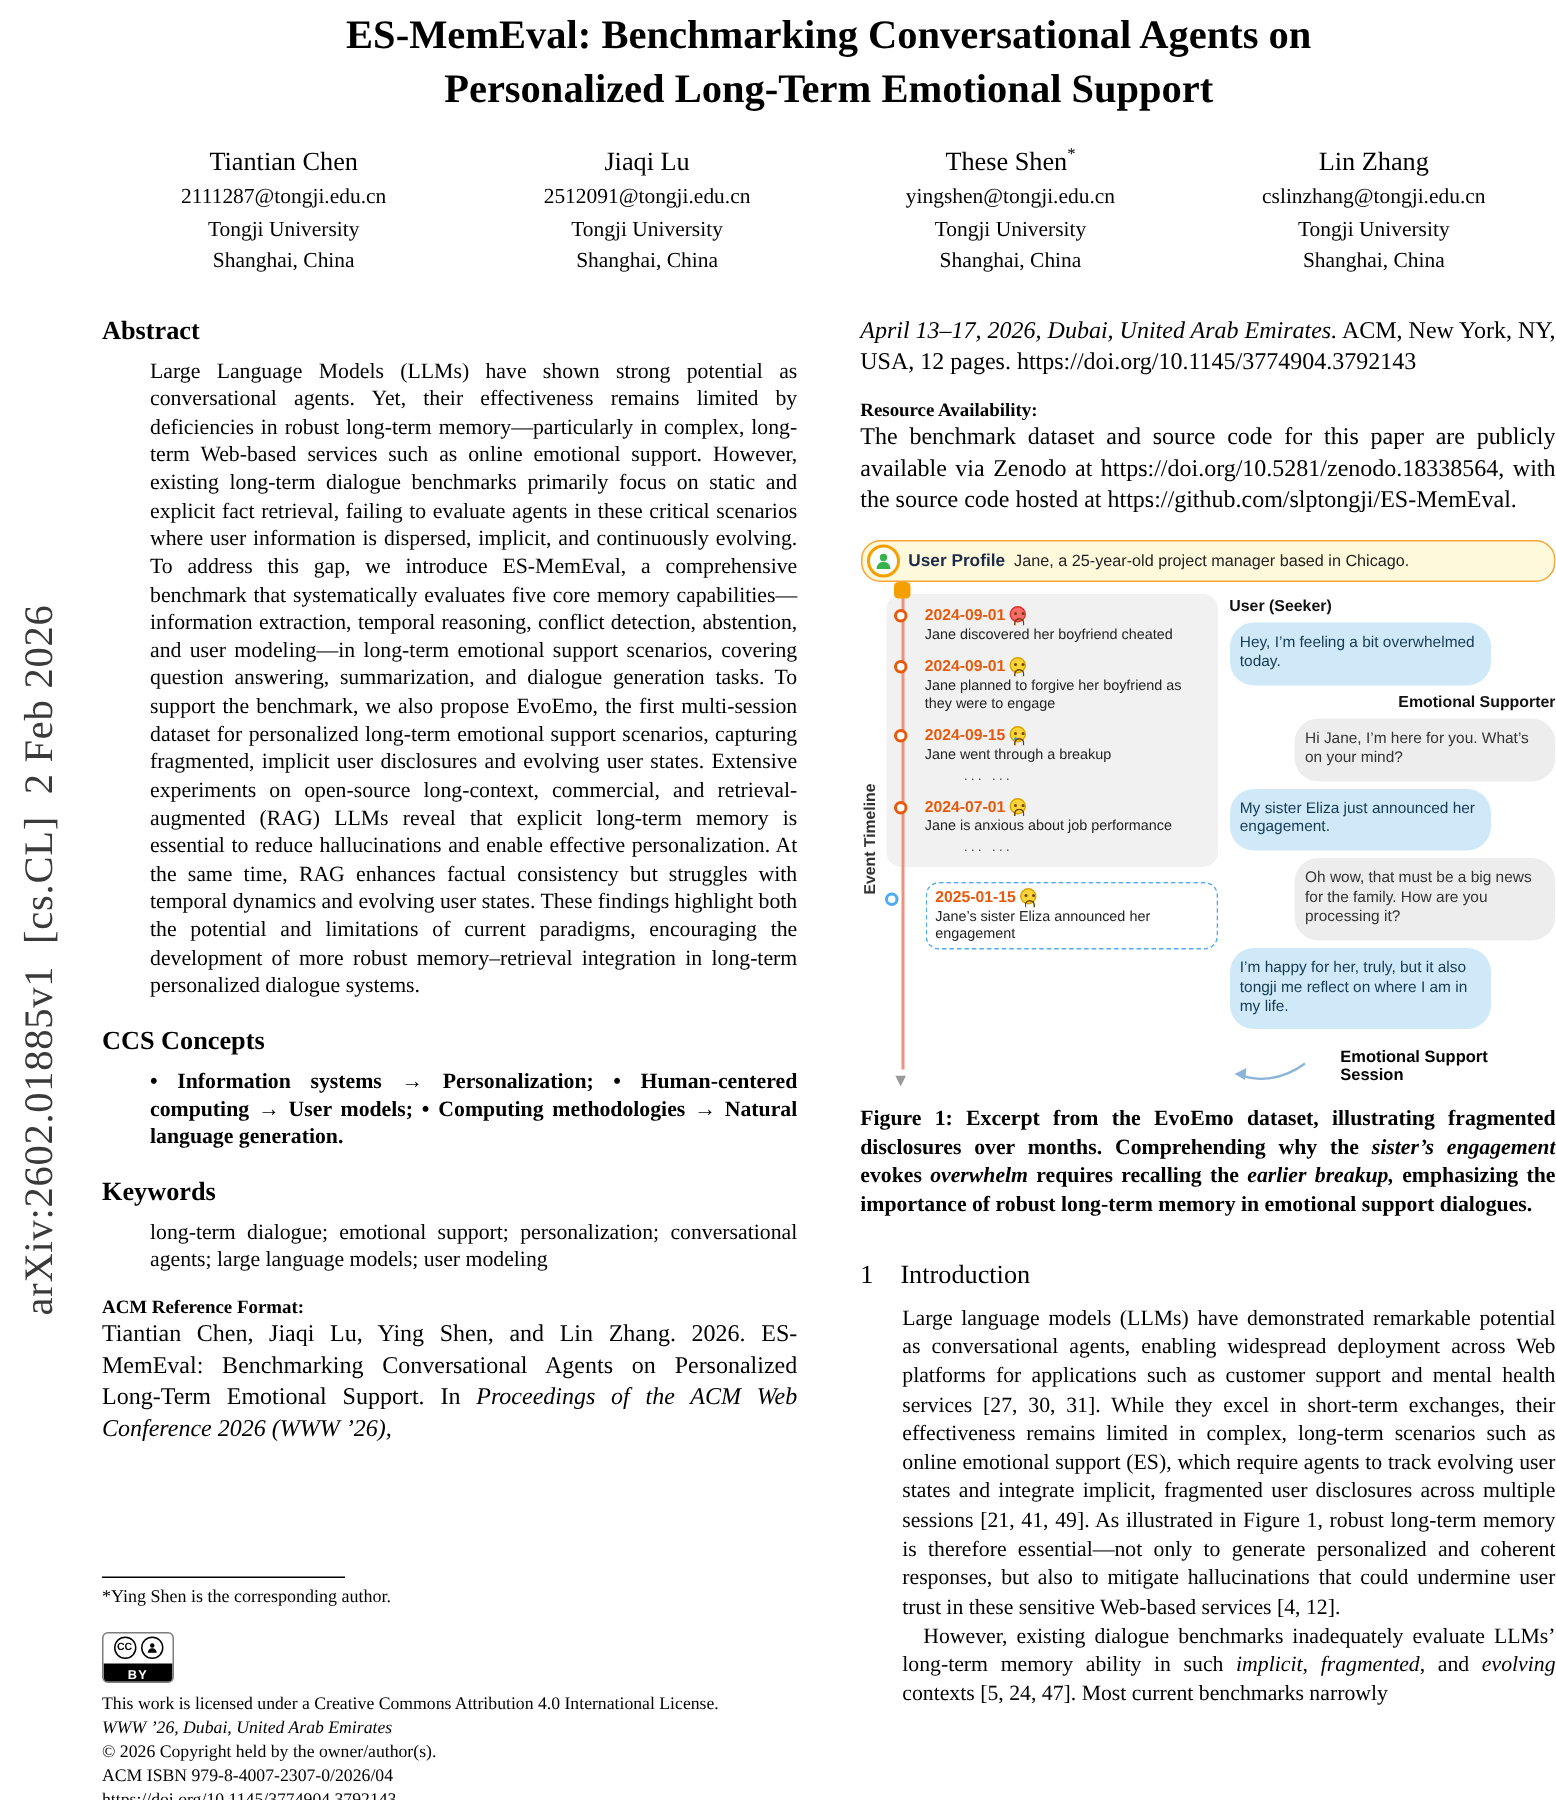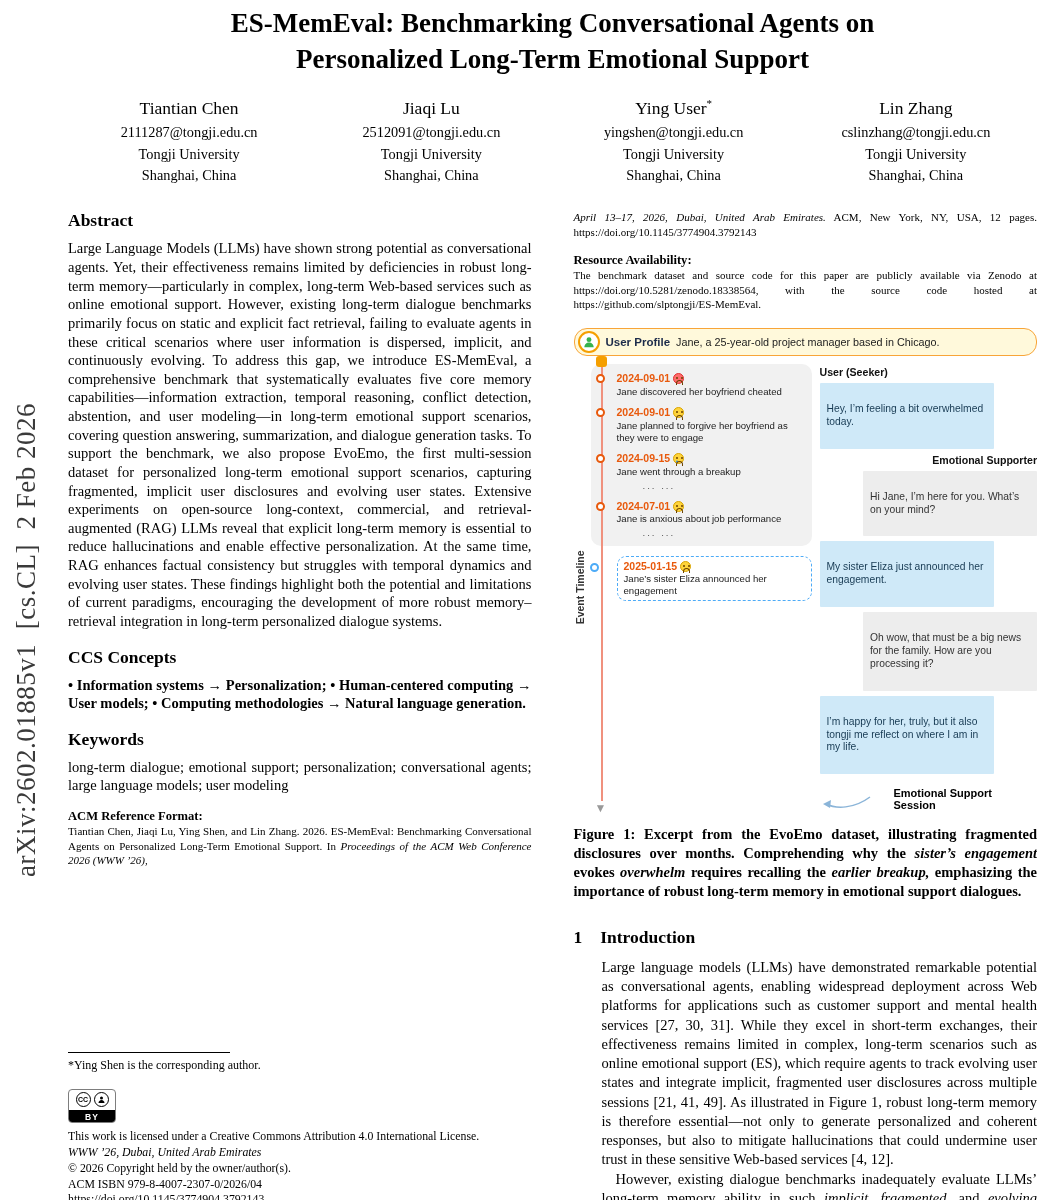--- a/index.html
+++ b/index.html
@@ -27,23 +27,23 @@
   .a-name { font-size:17.5px; margin-bottom:3px; }
   .a-name sup { font-size:11px; }
   .a-line { font-size:14.3px; line-height:1.5; }
 
   
   .cols { display:flex; gap:42px; margin-top:24px; }
   .col { width:463.5px; }
   .col.left { position:relative; height:1000px; }
   h2.sec { font-size:17.5px; font-weight:bold; margin:16px 0 8px; }
   h2.sec.first { margin-top:0; }
-  .body-p { font-size:14.5px; line-height:1.285; text-align:justify; hyphens:auto; }
+  .body-p { font-size:14.5px; line-height:1.285; text-align:justify; hyphens:auto;margin-left:32px; }
   .bold-p { font-weight:bold; }
-  .small-p { font-size:11px; line-height:1.32; text-align:justify; }
+  .small-p { font-size:16px; line-height:1.32; text-align:justify; }
   .small-head { font-size:12.6px; font-weight:bold; margin-top:14px; }
   .indent { text-indent:14px; }
   .intro-p { font-size:14.5px; line-height:1.33; text-align:justify; hyphens:auto;margin-left:28px; }
 
   
   .left-footer { position:absolute; left:0; right:0; bottom:2px; }
   .fn-rule { width:162px; border-top:1px solid #000; margin-bottom:5px; }
   .fn-text { font-size:12px; margin-bottom:16px; }
   .cc-badge { width:48px; height:34px; border:1px solid #7d7d7d; border-radius:4px; overflow:hidden; background:#fff; margin-bottom:6px; }
   .cc-top { height:20px; display:flex; align-items:center; justify-content:center; gap:3px; }
@@ -92,29 +92,29 @@
   .face::before { content:""; position:absolute; width:2px; height:2px; border-radius:50%;
                   background:#6b4200; left:2px; top:3px; box-shadow:5px 0 0 #6b4200; }
   .face::after { content:""; position:absolute; width:5px; height:4px; border:1px solid #6b4200;
                  border-bottom:0; border-radius:6px 6px 0 0; left:2px; top:6.5px; }
   .f-angry { background:#ff6b6b; border-color:#e03131; }
   .f-cry::before { box-shadow:5px 0 0 #6b4200, 0 3.5px 0 #339af0; }
 
   .chat-col { flex:1; display:flex; flex-direction:column; gap:5px; padding-top:2px; }
   .chat-label { font-weight:bold; font-size:10.6px; color:#111; }
   .chat-label.right { align-self:flex-end; }
-  .bubble { border-radius:1px; padding:20px 7px; font-size:10.3px; line-height:1.25; max-width:80%; color:#143; }
+  .bubble { border-radius:16px; padding:8px 7px; font-size:10.3px; line-height:1.25; max-width:80%; color:#143; }
   .bubble.user { background:#cfe9f8; color:#173a53; align-self:flex-start; }
   .bubble.sup { background:#ededed; color:#333; align-self:flex-end; }
   .session-row { margin-top:auto; align-self:center; display:flex; align-items:flex-end; gap:20px; padding-top:8px;justify-content:space-between; }
   .session-label { font-weight:bold; font-size:11px; color:#000; }
 
   .caption { font-size:14.5px; font-weight:bold; line-height:1.3; text-align:justify; margin-top:14px; }
 
-  .intro-head { font-size:17.5px; font-weight:bold; margin:26px 0 10px; }
+  .intro-head { font-size:17.5px; font-weight:normal; margin:26px 0 10px; }
   .intro-head .num { margin-right:18px; }
   .intro-p + .intro-p { margin-top:0; }
 </style>
 </head>
 <body>
 
 <div class="page">
 
   <div class="arxiv-anchor">
     <span class="arxiv-text">arXiv:2602.01885v1  [cs.CL]  2 Feb 2026</span>
@@ -133,21 +133,21 @@
         <div class="a-line">Tongji University</div>
         <div class="a-line">Shanghai, China</div>
       </div>
       <div class="author">
         <div class="a-name"><span>Jiaqi Lu</span><sup></sup></div>
         <div class="a-line">2512091@tongji.edu.cn</div>
         <div class="a-line">Tongji University</div>
         <div class="a-line">Shanghai, China</div>
       </div>
       <div class="author">
-        <div class="a-name"><span>Ying User</span><sup>*</sup></div>
+        <div class="a-name"><span>These Shen</span><sup>*</sup></div>
         <div class="a-line">yingshen@tongji.edu.cn</div>
         <div class="a-line">Tongji University</div>
         <div class="a-line">Shanghai, China</div>
       </div>
       <div class="author">
         <div class="a-name"><span>Lin Zhang</span><sup></sup></div>
         <div class="a-line">cslinzhang@tongji.edu.cn</div>
         <div class="a-line">Tongji University</div>
         <div class="a-line">Shanghai, China</div>
       </div>

